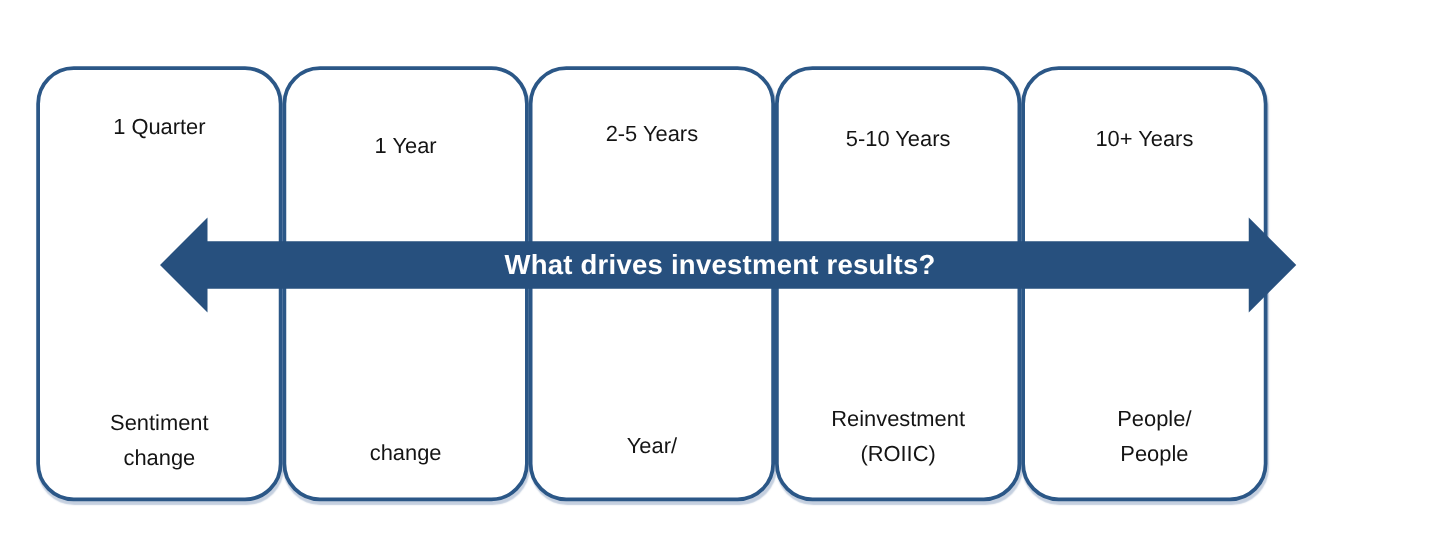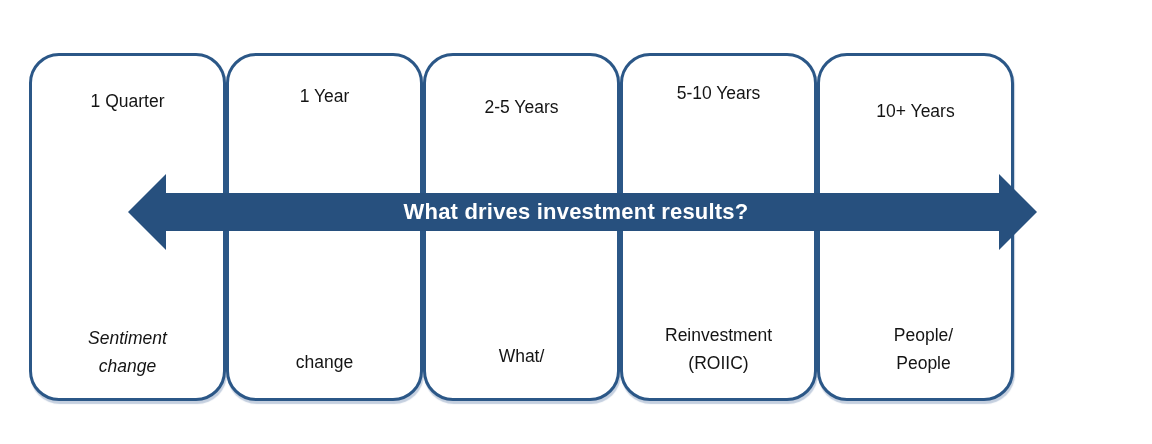--- a/index.html
+++ b/index.html
@@ -39,34 +39,34 @@
   }
   .timeframe {
     text-align: center;
     font-size: 17.5px;
     line-height: 24px;
     color: var(--color-label_text);
     white-space: nowrap;
   }
   
   .stage-box:nth-child(1) .timeframe { padding-top: 33px; }
-  .stage-box:nth-child(2) .timeframe { padding-top: 28px; }
+  .stage-box:nth-child(2) .timeframe { padding-top: 48px; }
   .stage-box:nth-child(3) .timeframe { padding-top: 39px; }
-  .stage-box:nth-child(4) .timeframe { padding-top: 25px; }
+  .stage-box:nth-child(4) .timeframe { padding-top: 43px; }
   .stage-box:nth-child(5) .timeframe { padding-top: 43px; }
   .driver {
     position: absolute;
     left: 0;
     right: 0;
     text-align: center;
     font-size: 17.5px;
     line-height: 28px;
     color: var(--color-label_text);
   }
-  .stage-box:nth-child(1) .driver { bottom: 18px; font-style: italic; }
+  .stage-box:nth-child(1) .driver { bottom: 18px; }
   .stage-box:nth-child(2) .driver { bottom: 22px; }
   .stage-box:nth-child(3) .driver { bottom: 28px; }
   .stage-box:nth-child(4) .driver { bottom: 21px; }
   .stage-box:nth-child(5) .driver { bottom: 21px; margin-left: 16px; }
   .arrow-svg {
     position: absolute;
     left: 0;
     top: 0;
     width: 1152px;
     height: 444px;
@@ -104,21 +104,21 @@
     <div class="stage-box">
       <div class="timeframe">1 Year</div>
       <div class="driver">
         <div>change</div>
       </div>
     </div>
 
     <div class="stage-box">
       <div class="timeframe">2-5 Years</div>
       <div class="driver">
-        <div>What/</div>
+        <div>Year/</div>
       </div>
     </div>
 
     <div class="stage-box">
       <div class="timeframe">5-10 Years</div>
       <div class="driver">
         <div>Reinvestment</div>
         <div>(ROIIC)</div>
       </div>
     </div>

